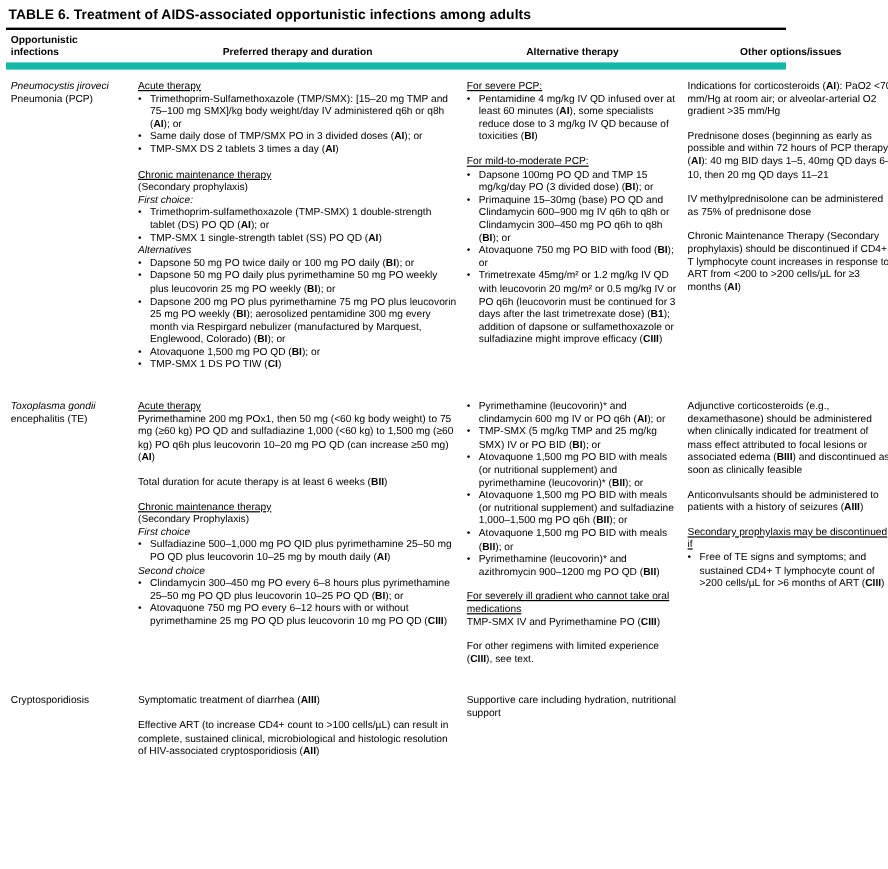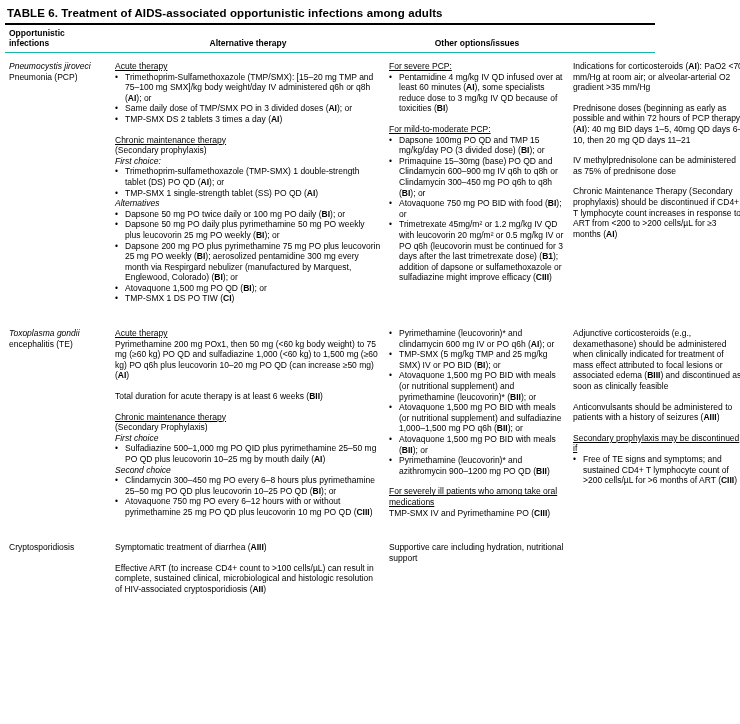--- a/index.html
+++ b/index.html
@@ -2,21 +2,21 @@
 <html><head>
 <meta charset="utf-8">
 <style>
   html,body { margin:0; padding:0; background:#fff; color:#000; }
   body { width:740px; font-family:"Liberation Sans", sans-serif; }
   .page { padding:4px 5px 12px 5px; box-sizing:border-box; width:660px; }
   .title { font-weight:bold; font-size:11.5px; line-height:14px; padding:2px 0 3px 2px;
            border-bottom:2px solid #000; letter-spacing:0.1px; }
   .headrow { display:grid; grid-template-columns:102px 266px 176px 172px; column-gap:8px;
              font-weight:bold; font-size:8.5px; line-height:10px; padding:3px 0 4px 0;
-             border-bottom:1px solid #14b8a6; }
+             border-bottom:6px solid #14b8a6; }
   .hcell { }
   .h-infections { padding-left:4px; text-align:left; }
   .h-preferred, .h-alternative, .h-other { text-align:center; align-self:end; }
   .tbody { }
   .row { display:grid; grid-template-columns:102px 266px 176px 172px; column-gap:8px;
          padding-top:8px; margin-bottom:16px; }
   .cell { font-size:8.5px; line-height:10.6px; }
   .infection { padding-left:4px; }
   .it { font-style:italic; }
   .blk { }
@@ -29,20 +29,21 @@
   .gap { margin-top:10px; }
   b { font-weight:bold;margin-top:28px; }
 </style>
 </head>
 <body>
 
 <div class="page">
   <div class="title">TABLE 6. Treatment of AIDS-associated opportunistic infections among adults</div>
   <div class="headrow">
     <div class="hcell h-infections">Opportunistic infections</div>
+    <div class="hcell h-preferred">Preferred therapy and duration</div>
     <div class="hcell h-alternative">Alternative therapy</div>
     <div class="hcell h-other">Other options/issues</div>
   </div>
   <div class="tbody">
       <div class="row">
         <div class="cell infection"><span class="it">Pneumocystis jiroveci</span><span> Pneumonia (PCP)</span></div>
         <div class="cell">
           <div class="blk und">Acute therapy</div>
           <div class="blk bullet">
             <span class="dot">•</span>
@@ -161,22 +162,23 @@
             <span class="bt">Atovaquone 1,500 mg PO BID with meals (or nutritional supplement) and sulfadiazine 1,000–1,500 mg PO q6h (<b>BII</b>); or</span>
           </div>
           <div class="blk bullet">
             <span class="dot">•</span>
             <span class="bt">Atovaquone 1,500 mg PO BID with meals (<b>BII</b>); or</span>
           </div>
           <div class="blk bullet">
             <span class="dot">•</span>
             <span class="bt">Pyrimethamine (leucovorin)* and azithromycin 900–1200 mg PO QD (<b>BII</b>)</span>
           </div>
-          <div class="blk und gap">For severely ill patients who among take oral medications</div>
+          <div class="blk und gap">For severely ill gradient who cannot take oral medications</div>
           <div class="blk para">TMP-SMX IV and Pyrimethamine PO (<b>CIII</b>)</div>
+          <div class="blk para gap">For other regimens with limited experience (<b>CIII</b>), see text.</div>
         </div>
         <div class="cell">
           <div class="blk para">Adjunctive corticosteroids (e.g., dexamethasone) should be administered when clinically indicated for treatment of mass effect attributed to focal lesions or associated edema (<b>BIII</b>) and discontinued as soon as clinically feasible</div>
           <div class="blk para gap">Anticonvulsants should be administered to patients with a history of seizures (<b>AIII</b>)</div>
           <div class="blk und gap">Secondary prophylaxis may be discontinued if</div>
           <div class="blk bullet">
             <span class="dot">•</span>
             <span class="bt">Free of TE signs and symptoms; and sustained CD4+ T lymphocyte count of &gt;200 cells/µL for &gt;6 months of ART (<b>CIII</b>)</span>
           </div>
         </div>

